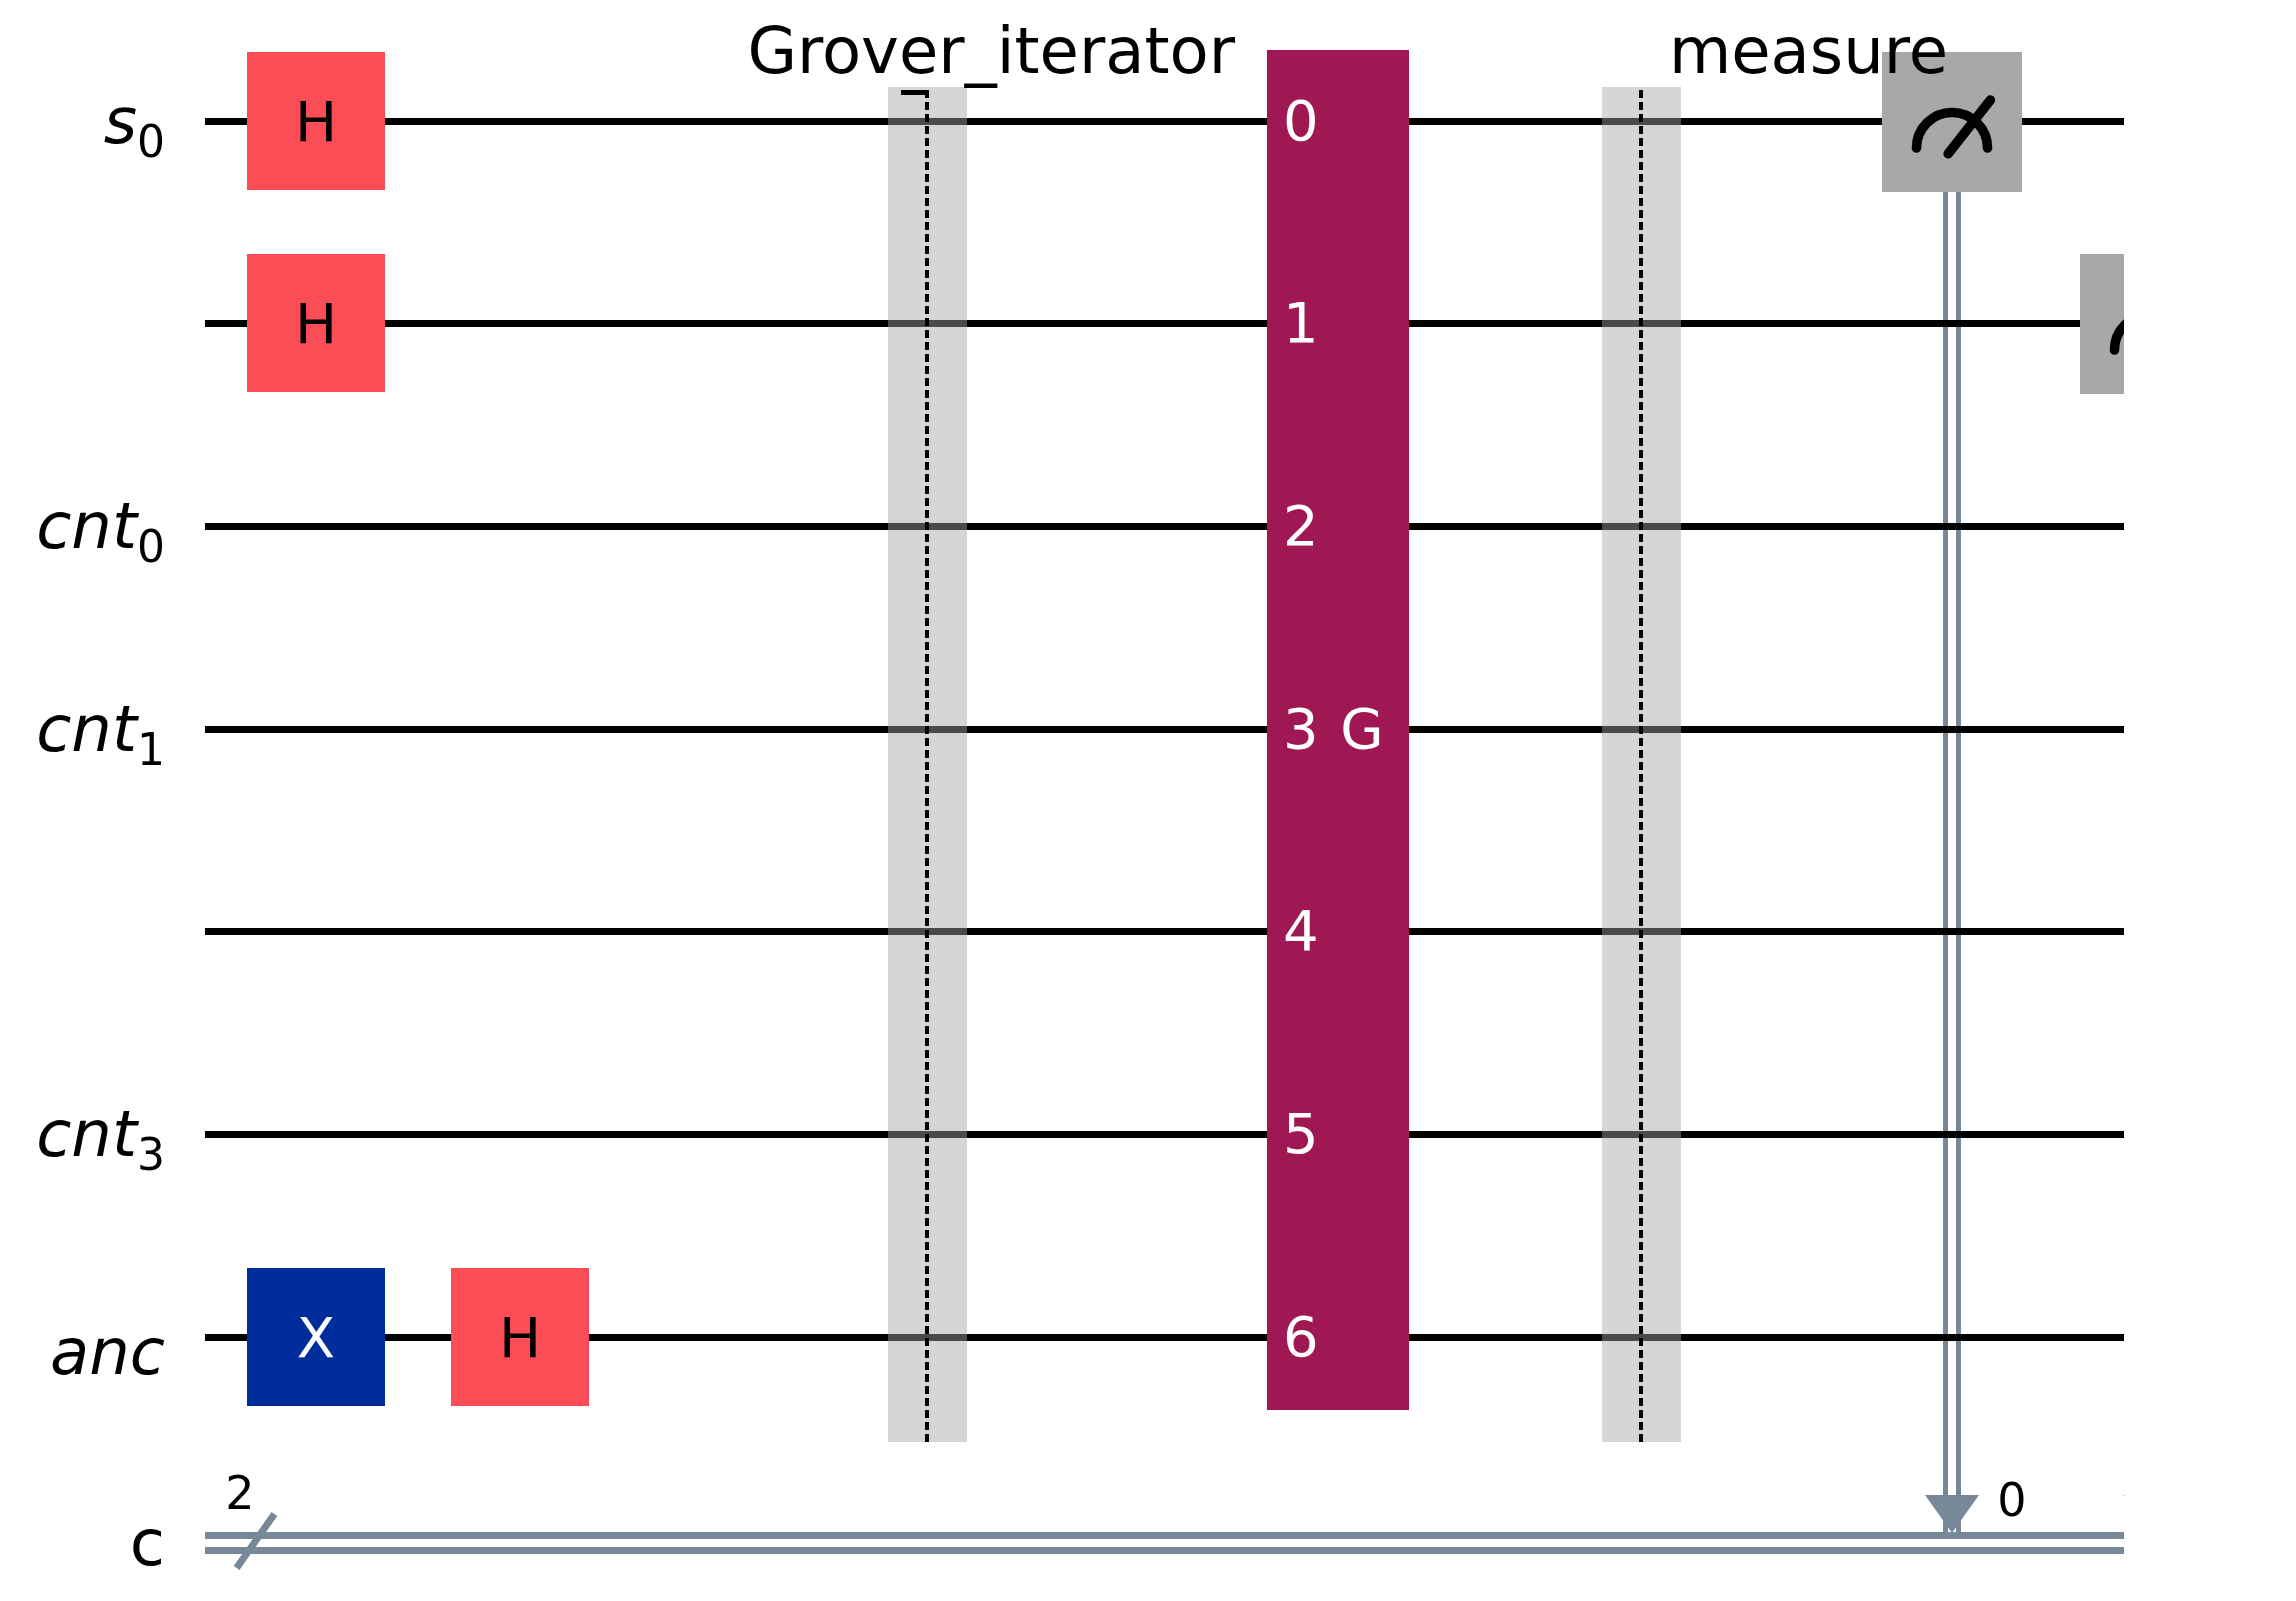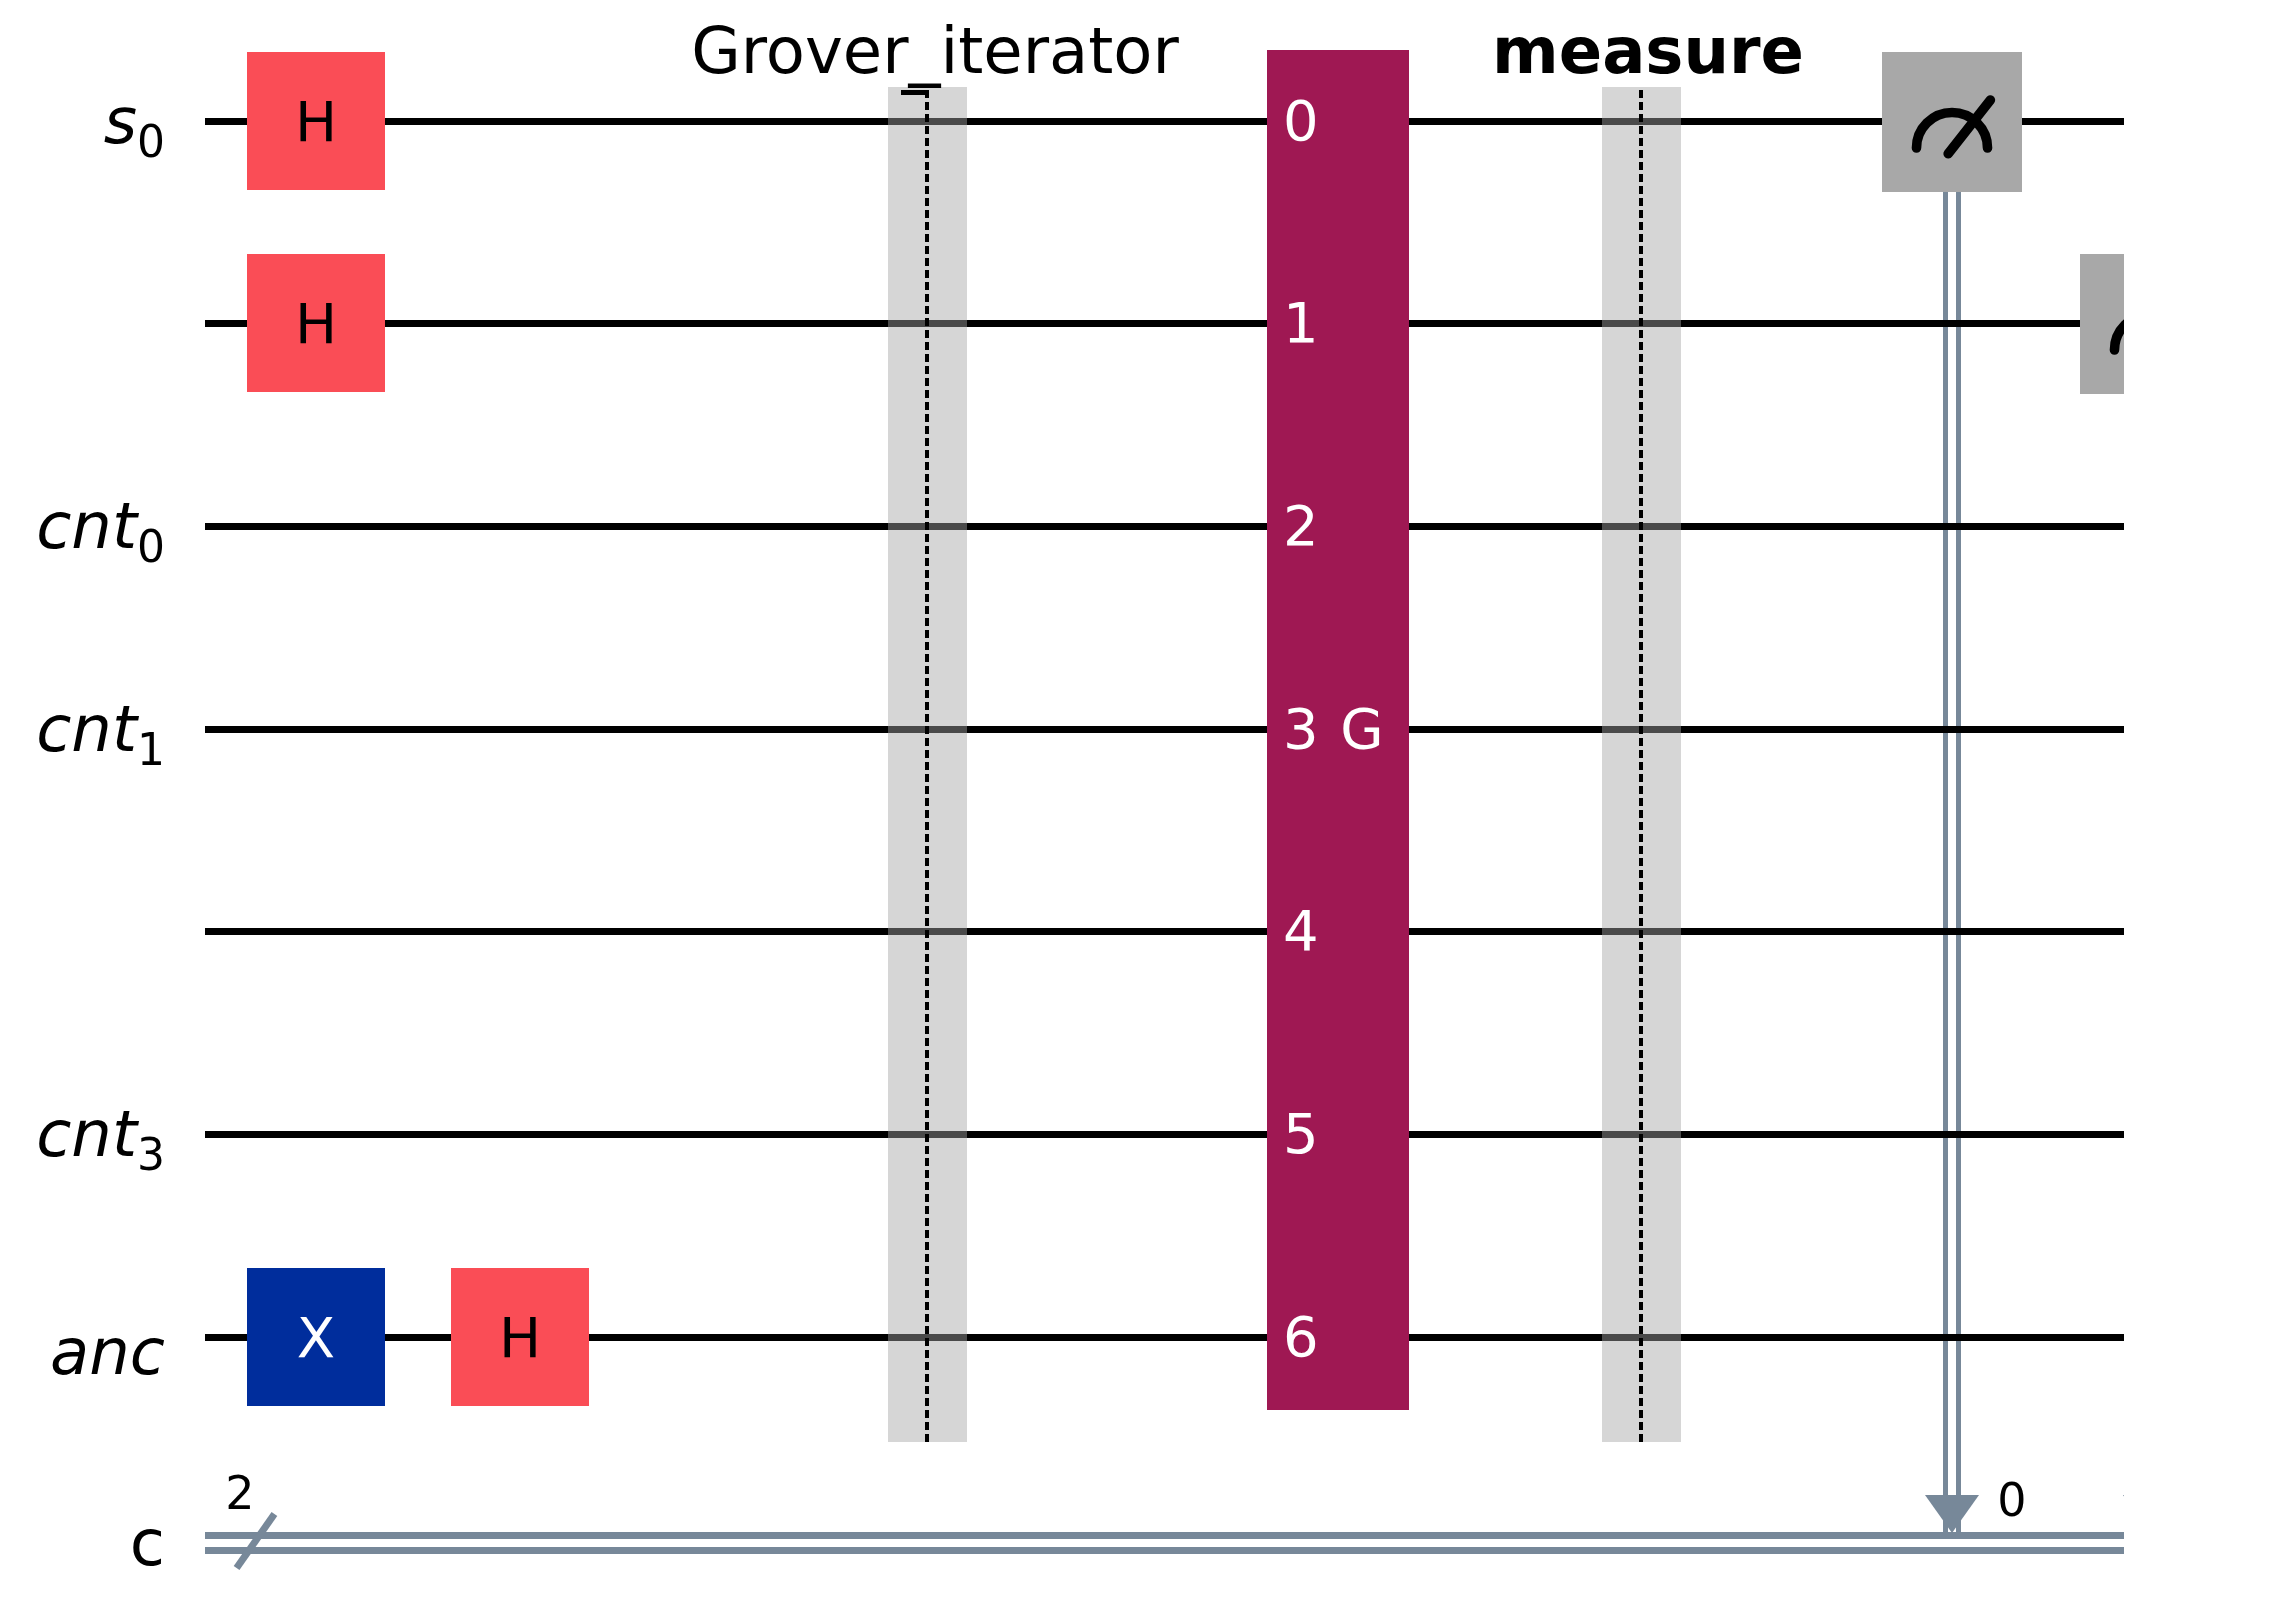--- a/index.html
+++ b/index.html
@@ -22,21 +22,21 @@
   .gate{
     position:absolute;width:138px;height:138px;display:flex;align-items:center;justify-content:center;
     font-size:56px;z-index:5;
   }
   .gate.h{background:#FA4D56;color:#000;}
   .gate.x{background:#002D9C;color:#fff;}
   
   .barrier-band{position:absolute;width:79px;top:87px;height:1355px;background:rgba(164,164,164,0.45);z-index:3;}
   .barrier-dash{position:absolute;width:0;top:90px;height:1352px;border-left:4px dashed #000;z-index:4;}
   .barrier-tick{position:absolute;width:26px;height:5px;background:#000;z-index:4;}
-  .barrier-label{position:absolute;width:600px;top:14px;text-align:center;font-size:64px;color:#000;z-index:6;white-space:nowrap;}
+  .barrier-label{position:absolute;width:600px;top:14px;text-align:right;font-size:64px;color:#000;z-index:6;white-space:nowrap;}
   
   .gbox{position:absolute;left:1267px;top:50px;width:142px;height:1360px;background:#9F1853;z-index:5;}
   .g-num{position:absolute;left:16px;height:96px;line-height:96px;font-size:56px;color:#fff;}
   .g-name{position:absolute;left:60px;width:70px;height:96px;line-height:96px;text-align:center;font-size:56px;color:#fff;}
   
   .meas-box{position:absolute;width:140px;height:140px;background:#A8A8A8;z-index:5;display:flex;align-items:center;justify-content:center;}
   .meas-box svg{width:104px;height:96px;display:block;margin-top:6px;}
   .connector{position:absolute;width:5px;background:#778899;z-index:1;}
   .arrow-down{
     position:absolute;width:0;height:0;z-index:3;
@@ -100,21 +100,21 @@
     <div class="g-num" style="top:428px;">2</div>
     <div class="g-num" style="top:631px;">3</div>
     <div class="g-num" style="top:833px;">4</div>
     <div class="g-num" style="top:1036px;">5</div>
     <div class="g-num" style="top:1239px;">6</div>
     <div class="g-name" style="top:631px;">G</div>
   </div>
 
   <div class="barrier-band" style="left:1602px;"></div>
   <div class="barrier-dash" style="left:1639px;"></div>
-  <div class="barrier-label" style="left:1348px;font-weight:bold;">measure</div>
+  <div class="barrier-label" style="left:1348px;">measure</div>
 
   <div class="meas-box" style="left:1882px;top:52px;">
     <svg viewBox="0 0 100 100">
       <path d="M 13 74 A 37 37 0 0 1 87 74" fill="none" stroke="#000" stroke-width="10" stroke-linecap="round"></path>
       <path d="M 46 80 L 90 24" fill="none" stroke="#000" stroke-width="10" stroke-linecap="round"></path>
     </svg>
   </div>
 
   <div class="meas-box" style="left:2080px;top:254px;">
     <svg viewBox="0 0 100 100">

